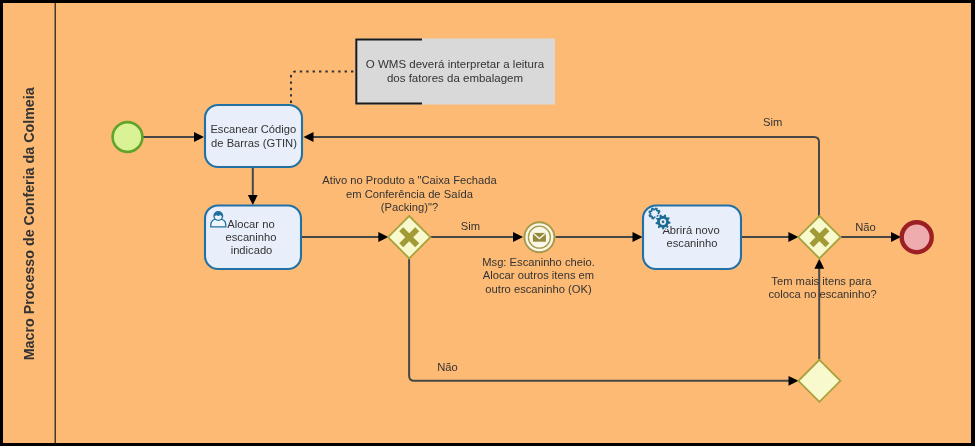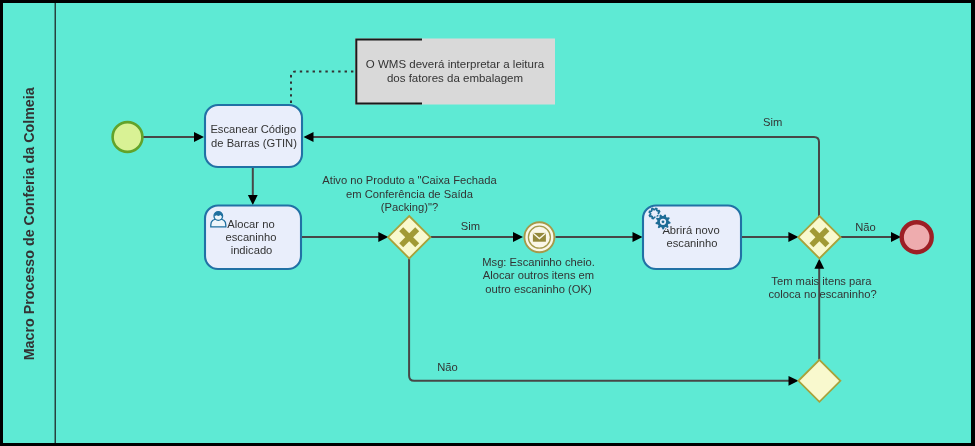--- a/index.html
+++ b/index.html
@@ -1,16 +1,16 @@
 <!DOCTYPE html>
 <html><head>
 <meta charset="utf-8">
 <style>
   html,body{margin:0;padding:0;background:#fff;}
-  #canvas{position:relative;width:975px;height:446px;background:#5eead4;overflow:hidden;
+  #canvas{position:relative;width:975px;height:446px;background:#fdba74;overflow:hidden;
     font-family:"Liberation Sans",sans-serif;}
   svg{position:absolute;left:0;top:0;}
   text{font-family:"Liberation Sans",sans-serif;fill:#333333;}
 </style>
 </head>
 <body>
 <div id="canvas">
 <svg width="975" height="446" viewBox="0 0 975 446">
 
   <rect x="0" y="0" width="975" height="3" fill="#000"></rect>

